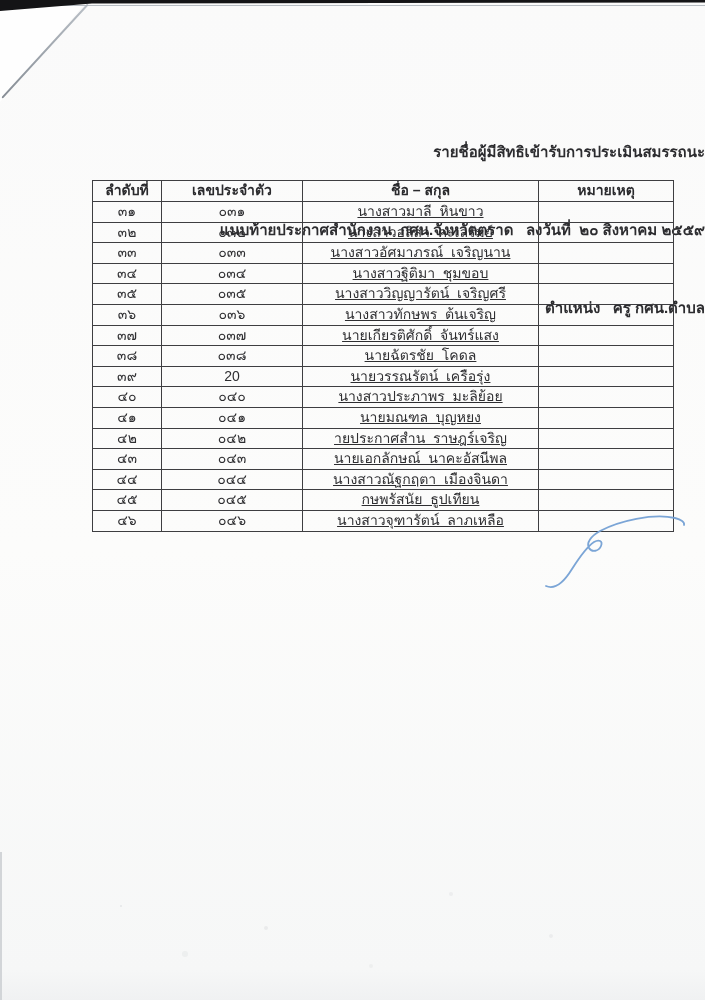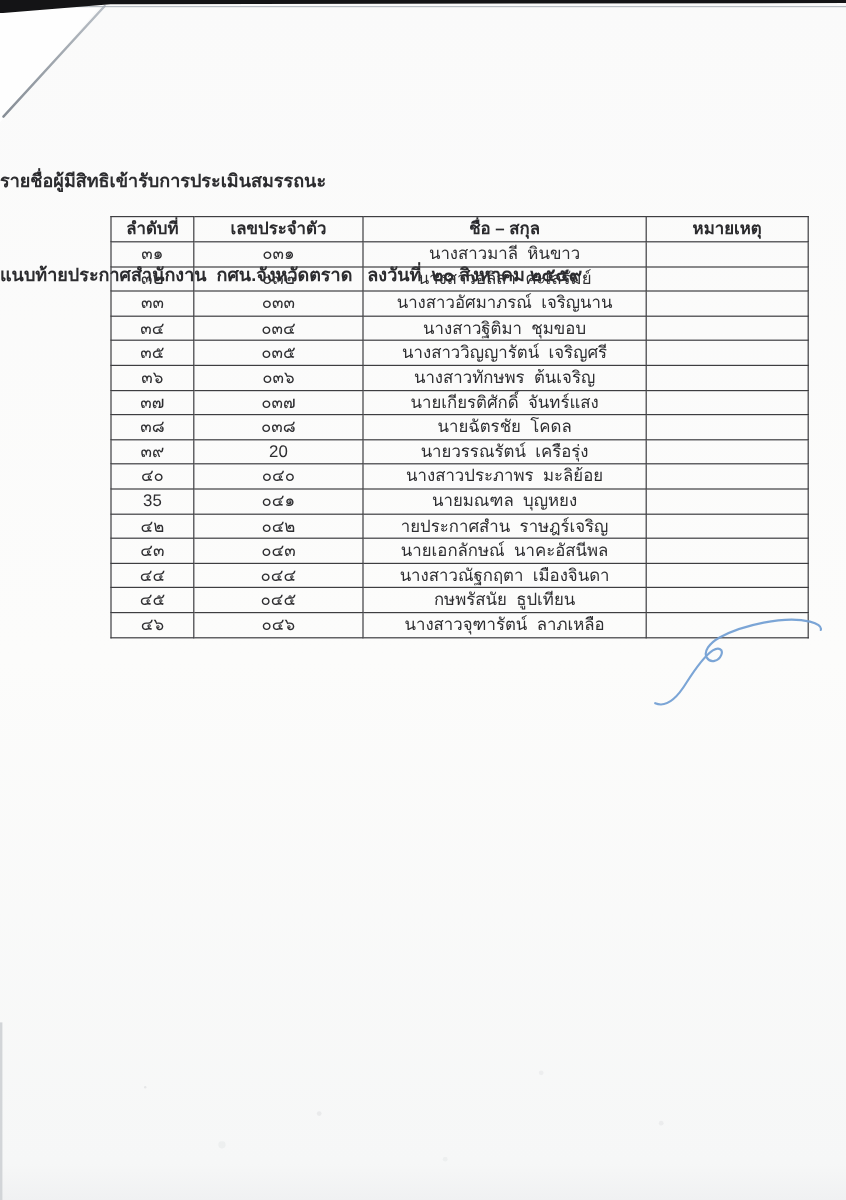--- a/index.html
+++ b/index.html
@@ -56,21 +56,21 @@
       330px -12px 0 1px rgba(110,115,122,.07),
       64px 48px 0 2px rgba(110,115,122,.06),
       430px 30px 0 1px rgba(110,115,122,.08),
       250px 60px 0 1px rgba(110,115,122,.06);
   }
 
   
   .title-block {
     position: absolute; top: 87px; left: 0;
     width: 705px;
-    text-align: left;
+    text-align: right;
     font-size: 15px;
     font-weight: bold;
     line-height: 26px;
     color: #2c2c2f;
     white-space: pre;
   }
 
   
   table.roster {
     position: absolute; left: 92px; top: 180px;
@@ -87,20 +87,21 @@
     text-align: center;
     line-height: 1.1;
     overflow: hidden;
   }
   table.roster th { height: 21px; font-weight: bold; color: #2a2a2d; }
   table.roster td { height: 20.6px; color: #2e2e31; }
   td.name-cell {
     text-align: left;
     padding-left: 8px;
     white-space: pre;
+    text-decoration: underline;
   }
 
   
   .signature {
     position: absolute; left: 541px; top: 512px;
     width: 156px; height: 84px;
     overflow: visible;
     opacity: .95;
   }
 </style>
@@ -112,20 +113,21 @@
   <div class="fold-light"></div>
   <div class="fold-crease"></div>
   <div class="scan-top-line"></div>
   <div class="scan-top"></div>
   <div class="left-edge"></div>
   <div class="specks"></div>
 
   <div class="title-block">
     <div>รายชื่อผู้มีสิทธิเข้ารับการประเมินสมรรถนะ</div>
     <div>แนบท้ายประกาศสำนักงาน  กศน.จังหวัดตราด   ลงวันที่  ๒๐ สิงหาคม ๒๕๕๙</div>
+    <div>ตำแหน่ง   ครู กศน.ตำบล</div>
   </div>
 
   <table class="roster">
     <colgroup>
       <col style="width:69px">
       <col style="width:141px">
       <col style="width:236px">
       <col style="width:135px">
     </colgroup>
     <thead>
@@ -191,21 +193,21 @@
         <td class="name-cell">นายวรรณรัตน์  เครือรุ่ง</td>
         <td></td>
       </tr>
       <tr>
         <td>๔๐</td>
         <td>๐๔๐</td>
         <td class="name-cell">นางสาวประภาพร  มะลิย้อย</td>
         <td></td>
       </tr>
       <tr>
-        <td>35</td>
+        <td>๔๑</td>
         <td>๐๔๑</td>
         <td class="name-cell">นายมณฑล  บุญหยง</td>
         <td></td>
       </tr>
       <tr>
         <td>๔๒</td>
         <td>๐๔๒</td>
         <td class="name-cell">ายประกาศสำน  ราษฎร์เจริญ</td>
         <td></td>
       </tr>

